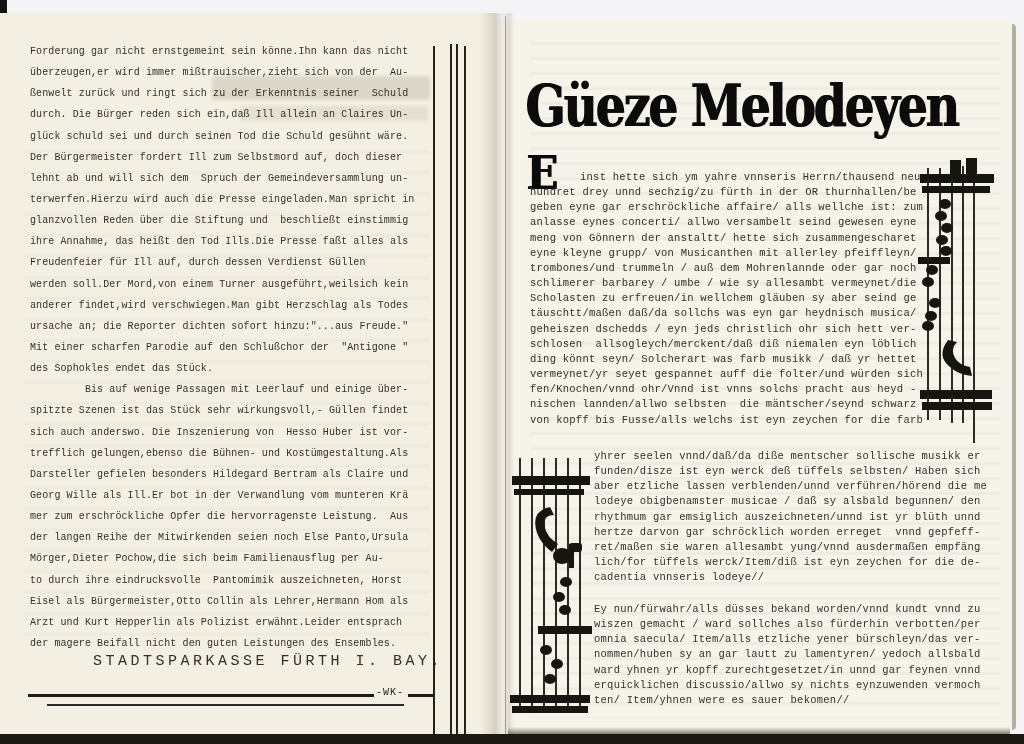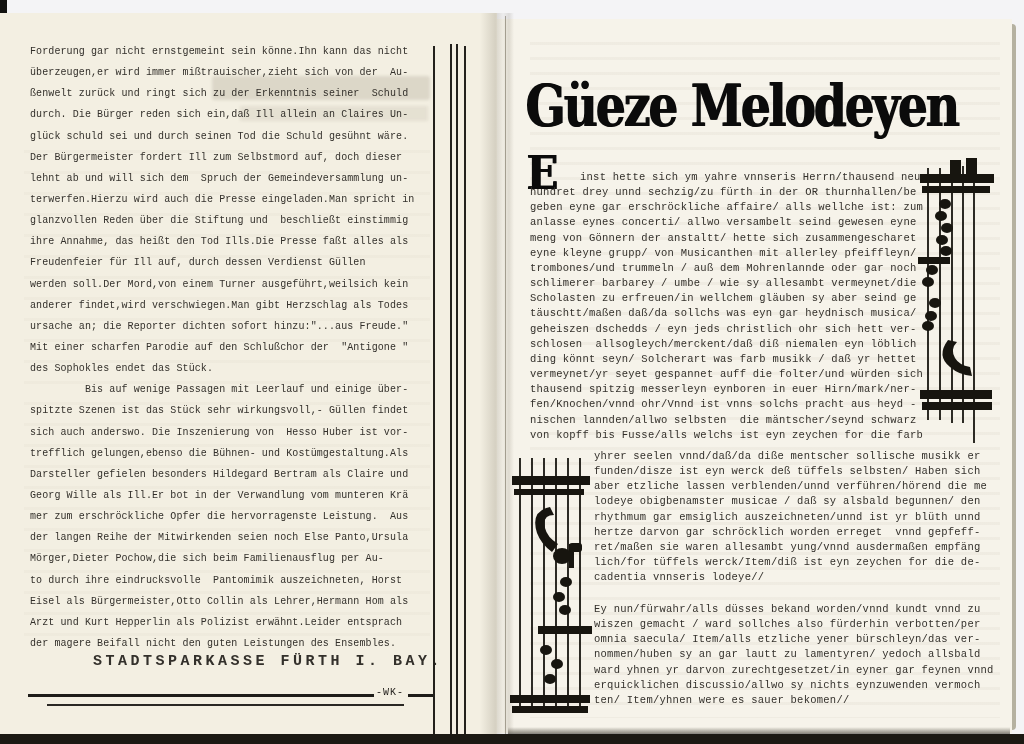--- a/index.html
+++ b/index.html
@@ -21,21 +21,21 @@
   .curl { left:508px; top:727px; width:502px; height:7px;
           background:linear-gradient(180deg, rgba(90,85,70,0) 0%, rgba(70,66,54,0.65) 100%); }
 
   
   .bleed-right { left:530px; top:42px; width:470px; height:676px;
      background:repeating-linear-gradient(180deg, rgba(125,110,85,0.055) 0 3px, rgba(125,110,85,0) 3px 15px); }
   .bleed-left { left:24px; top:150px; width:406px; height:500px;
      background:repeating-linear-gradient(180deg, rgba(125,110,85,0.035) 0 3px, rgba(125,110,85,0) 3px 21px); }
   .ghost-h1 { left:212px; top:76px; width:218px; height:24px; background:rgba(130,120,100,0.20); filter:blur(1.5px); border-radius:3px; }
   .ghost-h2 { left:240px; top:106px; width:188px; height:15px; background:rgba(130,120,100,0.12); filter:blur(1.5px); }
-  .ghost-bank { left:93px; top:653px; font-family:"Liberation Sans", sans-serif; font-weight:bold;
+  .ghost-bank { left:93px; top:653px; font-family:"Liberation Sans", sans-serif; font-weight:normal;
      font-size:15px; letter-spacing:3.5px; color:rgba(125,113,90,0.55); filter:blur(0.4px); white-space:nowrap; }
 
   
   .mono { font-family:"Liberation Mono","DejaVu Sans Mono",monospace; color:#33302b; }
   .lp-text { left:30px; top:41px; width:420px; font-size:10px; line-height:21.15px; letter-spacing:0.1px; }
   .lp-line { position:static; white-space:pre; height:21.15px; }
   .rp-text { font-size:10.5px; line-height:15.16px; letter-spacing:0.25px; }
   .rp-line { position:static; white-space:pre; height:15.16px; }
   .rp-p1 { left:530px; top:170px; width:410px; }
   .rp-p1 .rp-line:first-child { padding-left:50px; }
@@ -139,42 +139,41 @@
       <div class="rp-line">meng von Gönnern der anstaltt/ hette sich zusammengescharet</div>
       <div class="rp-line">eyne kleyne grupp/ von Musicanthen mit allerley pfeiffleyn/</div>
       <div class="rp-line">trombones/und trummeln / auß dem Mohrenlannde oder gar noch</div>
       <div class="rp-line">schlimerer barbarey / umbe / wie sy allesambt vermeynet/die</div>
       <div class="rp-line">Scholasten zu erfreuen/in wellchem gläuben sy aber seind ge</div>
       <div class="rp-line">täuschtt/maßen daß/da sollchs was eyn gar heydnisch musica/</div>
       <div class="rp-line">geheiszen dschedds / eyn jeds christlich ohr sich hett ver-</div>
       <div class="rp-line">schlosen  allsogleych/merckent/daß diß niemalen eyn löblich</div>
       <div class="rp-line">ding könnt seyn/ Solcherart was farb musikk / daß yr hettet</div>
       <div class="rp-line">vermeynet/yr seyet gespannet auff die folter/und würden sich</div>
-      <div class="rp-line">thausend spitzig messerleyn eynboren in euer Hirn/mark/ner-</div>
       <div class="rp-line">fen/Knochen/vnnd ohr/Vnnd ist vnns solchs pracht aus heyd -</div>
       <div class="rp-line">nischen lannden/allwo selbsten  die mäntscher/seynd schwarz</div>
       <div class="rp-line">von kopff bis Fusse/alls welchs ist eyn zeychen for die farb</div>
     </div>
   <div class="rp-text rp-p2 mono">
       <div class="rp-line">yhrer seelen vnnd/daß/da diße mentscher sollische musikk er</div>
       <div class="rp-line">funden/disze ist eyn werck deß tüffels selbsten/ Haben sich</div>
       <div class="rp-line">aber etzliche lassen verblenden/unnd verführen/hörend die me</div>
       <div class="rp-line">lodeye obigbenamster musicae / daß sy alsbald begunnen/ den</div>
       <div class="rp-line">rhythmum gar emsiglich auszeichneten/unnd ist yr blüth unnd</div>
       <div class="rp-line">hertze darvon gar schröcklich worden erreget  vnnd gepfeff-</div>
       <div class="rp-line">ret/maßen sie waren allesambt yung/vnnd ausdermaßen empfäng</div>
       <div class="rp-line">lich/for tüffels werck/Item/diß ist eyn zeychen for die de-</div>
       <div class="rp-line">cadentia vnnseris lodeye//</div>
     </div>
   <div class="rp-text rp-p3 mono">
       <div class="rp-line">Ey nun/fürwahr/alls düsses bekand worden/vnnd kundt vnnd zu</div>
       <div class="rp-line">wiszen gemacht / ward sollches also fürderhin verbotten/per</div>
       <div class="rp-line">omnia saecula/ Item/alls etzliche yener bürschleyn/das ver-</div>
       <div class="rp-line">nommen/huben sy an gar lautt zu lamentyren/ yedoch allsbald</div>
-      <div class="rp-line">ward yhnen yr darvon zurechtgesetzet/in eyner gar feynen vnnd</div>
+      <div class="rp-line">ward yhnen yr kopff zurechtgesetzet/in unnd gar feynen vnnd</div>
       <div class="rp-line">erquicklichen discussio/allwo sy nichts eynzuwenden vermoch</div>
       <div class="rp-line">ten/ Item/yhnen were es sauer bekomen//</div>
     </div>
 
   <div class="staff-right">
     <svg viewBox="0 0 88 300" fill="#17150f" stroke="none">
       <g stroke="#17150f" stroke-width="1.8">
         <line x1="10" y1="10" x2="10" y2="262"></line>
         <line x1="22" y1="10" x2="22" y2="262"></line>
         <line x1="34" y1="8" x2="34" y2="265"></line>

